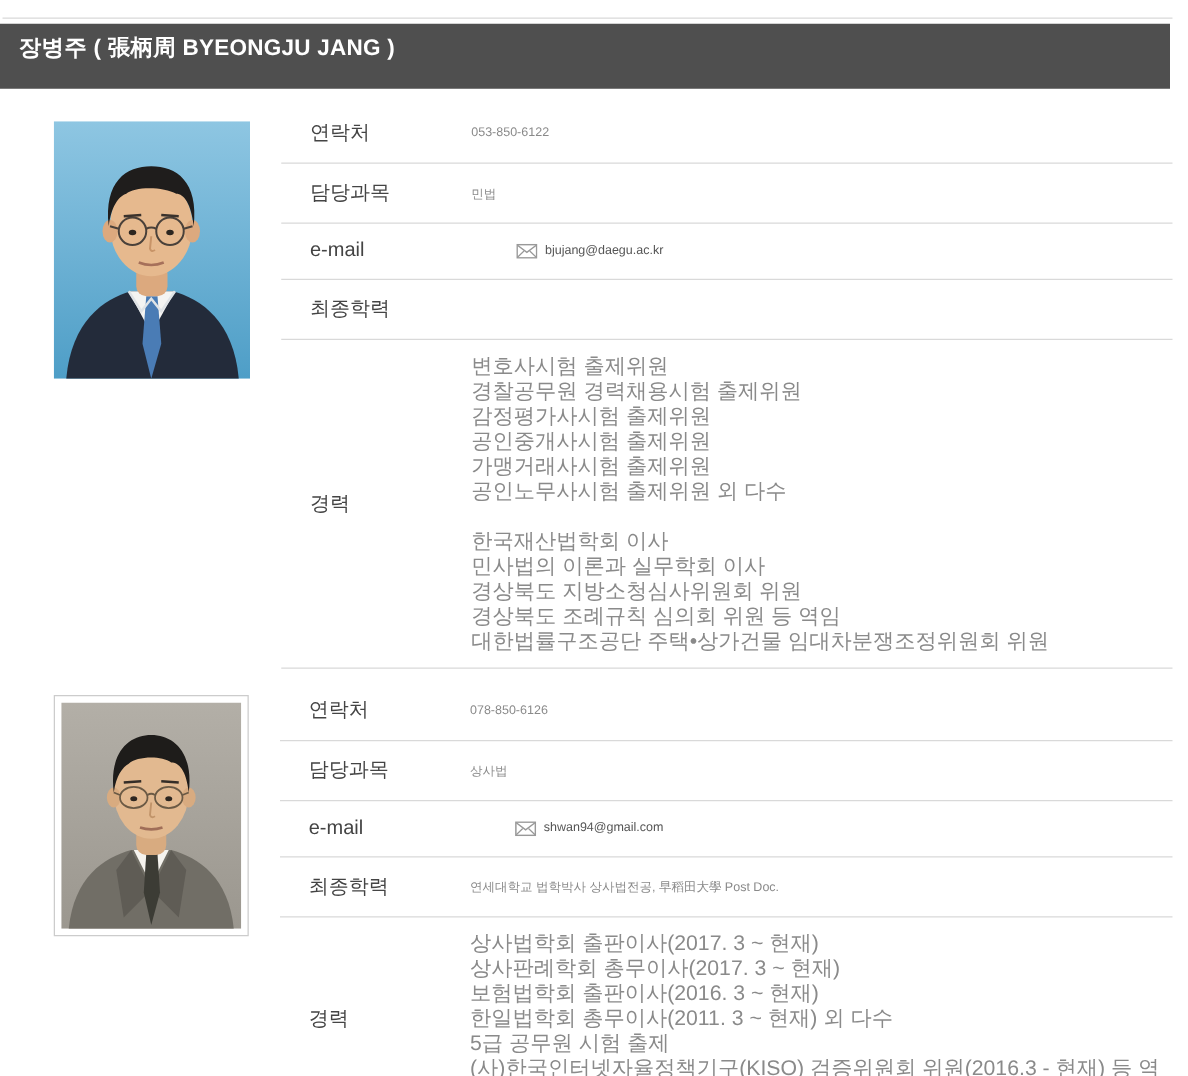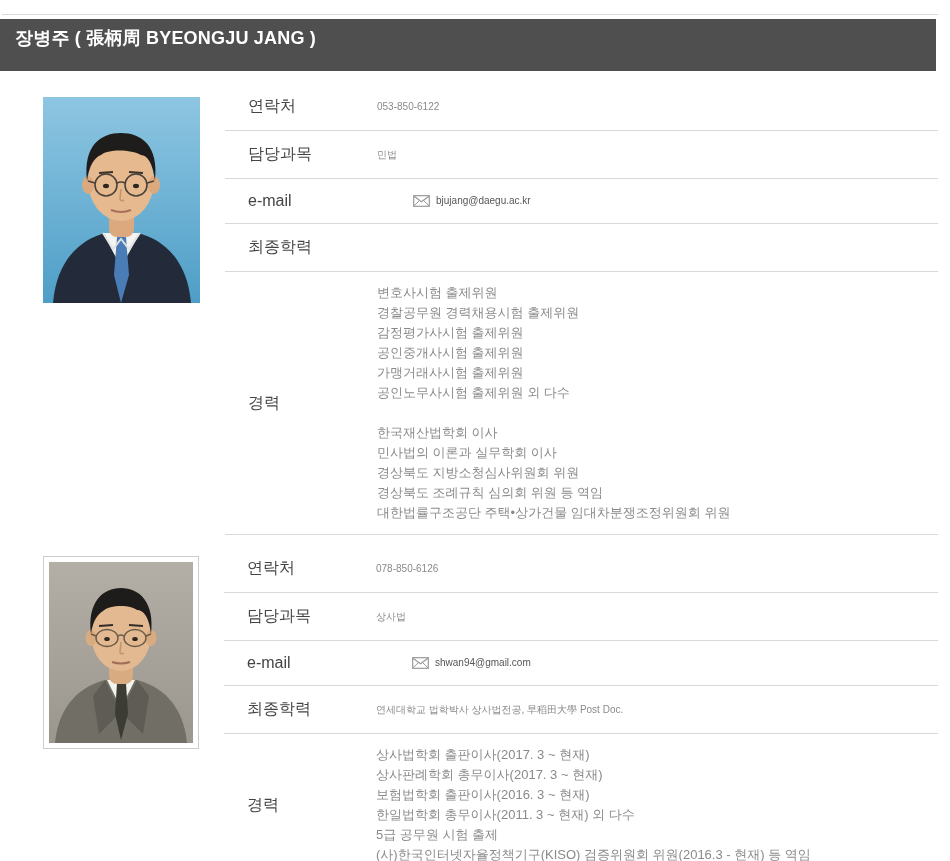--- a/index.html
+++ b/index.html
@@ -32,21 +32,21 @@
   .photo2{width:144px;height:181px;display:block;}
   .info-table{flex:1 1 auto;margin-left:25px;margin-right:12px;}
   .row{
     display:flex;align-items:center;border-bottom:1px solid var(--divider);
     padding:13px 0 13px 23px;font-size:13px;
   }
   .row-label{width:129px;flex:0 0 auto;font-weight:normal;color:var(--label-color);font-size:16px;}
   .row-value{color:var(--value-color);font-size:10px;}
   .row-value.email{color:var(--email-color);display:flex;align-items:flex-start;gap:6px;text-decoration:none;cursor:pointer;padding-left:36px;}
   .row.career{padding-top:11px;padding-bottom:11px;}
-  .career-lines{white-space:pre-line;line-height:20px;color:var(--value-color);font-size:13px;}
+  .career-lines{white-space:pre-line;line-height:20px;color:var(--value-color);font-size:17px;}
   .mail-icon{flex:0 0 auto;display:inline-block;}
 </style>
 </head>
 <body>
 
 <div class="page">
 
   <div class="top-line"></div>
 
   <div class="profile-header">장병주 ( 張柄周 BYEONGJU JANG )</div>

